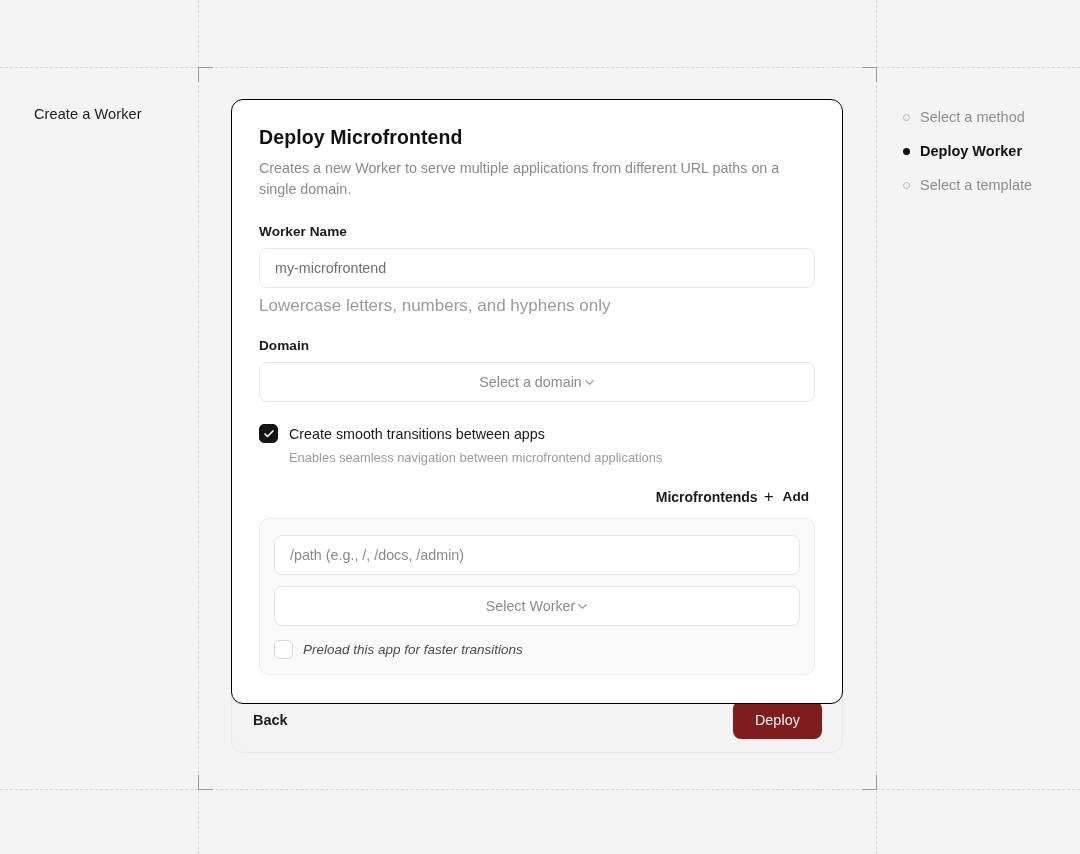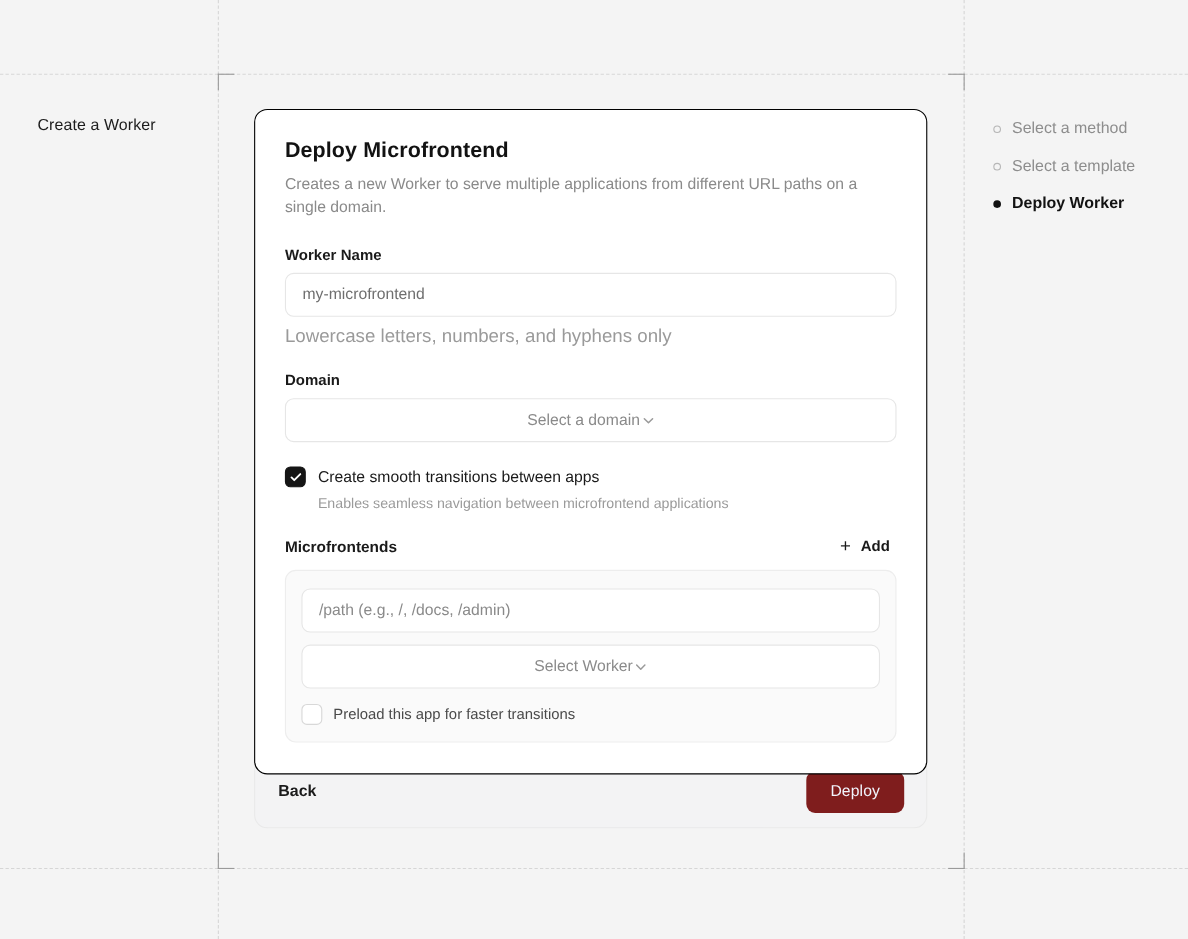--- a/index.html
+++ b/index.html
@@ -188,21 +188,21 @@
     font-size: 12.9px;
     color: #9a9a9a;
     margin-left: 30px;
     margin-top: 7px;
   }
 
   
   .mf-head {
     display: flex;
     align-items: center;
-    justify-content: space-between;
+    justify-content: flex-end;
     margin-bottom: 12px;
   }
   .mf-title {
     font-size: 14px;
     font-weight: bold;
     color: #1a1a1a;
   }
   .mf-add {
     display: flex;
     align-items: center;
@@ -223,20 +223,21 @@
     border-radius: 10px;
     padding: 16px 14px 15px 14px;
   }
   .mf-panel .text-input,
   .mf-panel .select { margin-bottom: 11px; }
   .mf-panel .select { margin-bottom: 14px; }
   .mf-panel .check-label {
     font-size: 13.5px;
     color: #4a4a4a;
     margin-left: 10px;
+    font-style: italic;
   }
 
   
   .footer {
     position: absolute;
     left: 0;
     top: 580px;
     width: 612px;
     background: #f3f3f4;
     border: 1px solid #e9e9e9;
@@ -285,27 +286,27 @@
 <div class="bracket bracket-bl"></div>
 <div class="bracket bracket-br"></div>
 
 <div class="left-caption">Create a Worker</div>
 
 <div class="steps">
   <div class="step pending">
     <span class="dot"></span>
     <span class="step-label">Select a method</span>
   </div>
+  <div class="step active">
+    <span class="dot"></span>
+    <span class="step-label">Deploy Worker</span>
+  </div>
   <div class="step pending">
     <span class="dot"></span>
     <span class="step-label">Select a template</span>
-  </div>
-  <div class="step active">
-    <span class="dot"></span>
-    <span class="step-label">Deploy Worker</span>
   </div>
 </div>
 
 <div class="wizard">
 
   <div class="footer" style="top: 588px;">
     <button class="back-btn">Back</button>
     <button class="deploy-btn">Deploy</button>
   </div>
 

